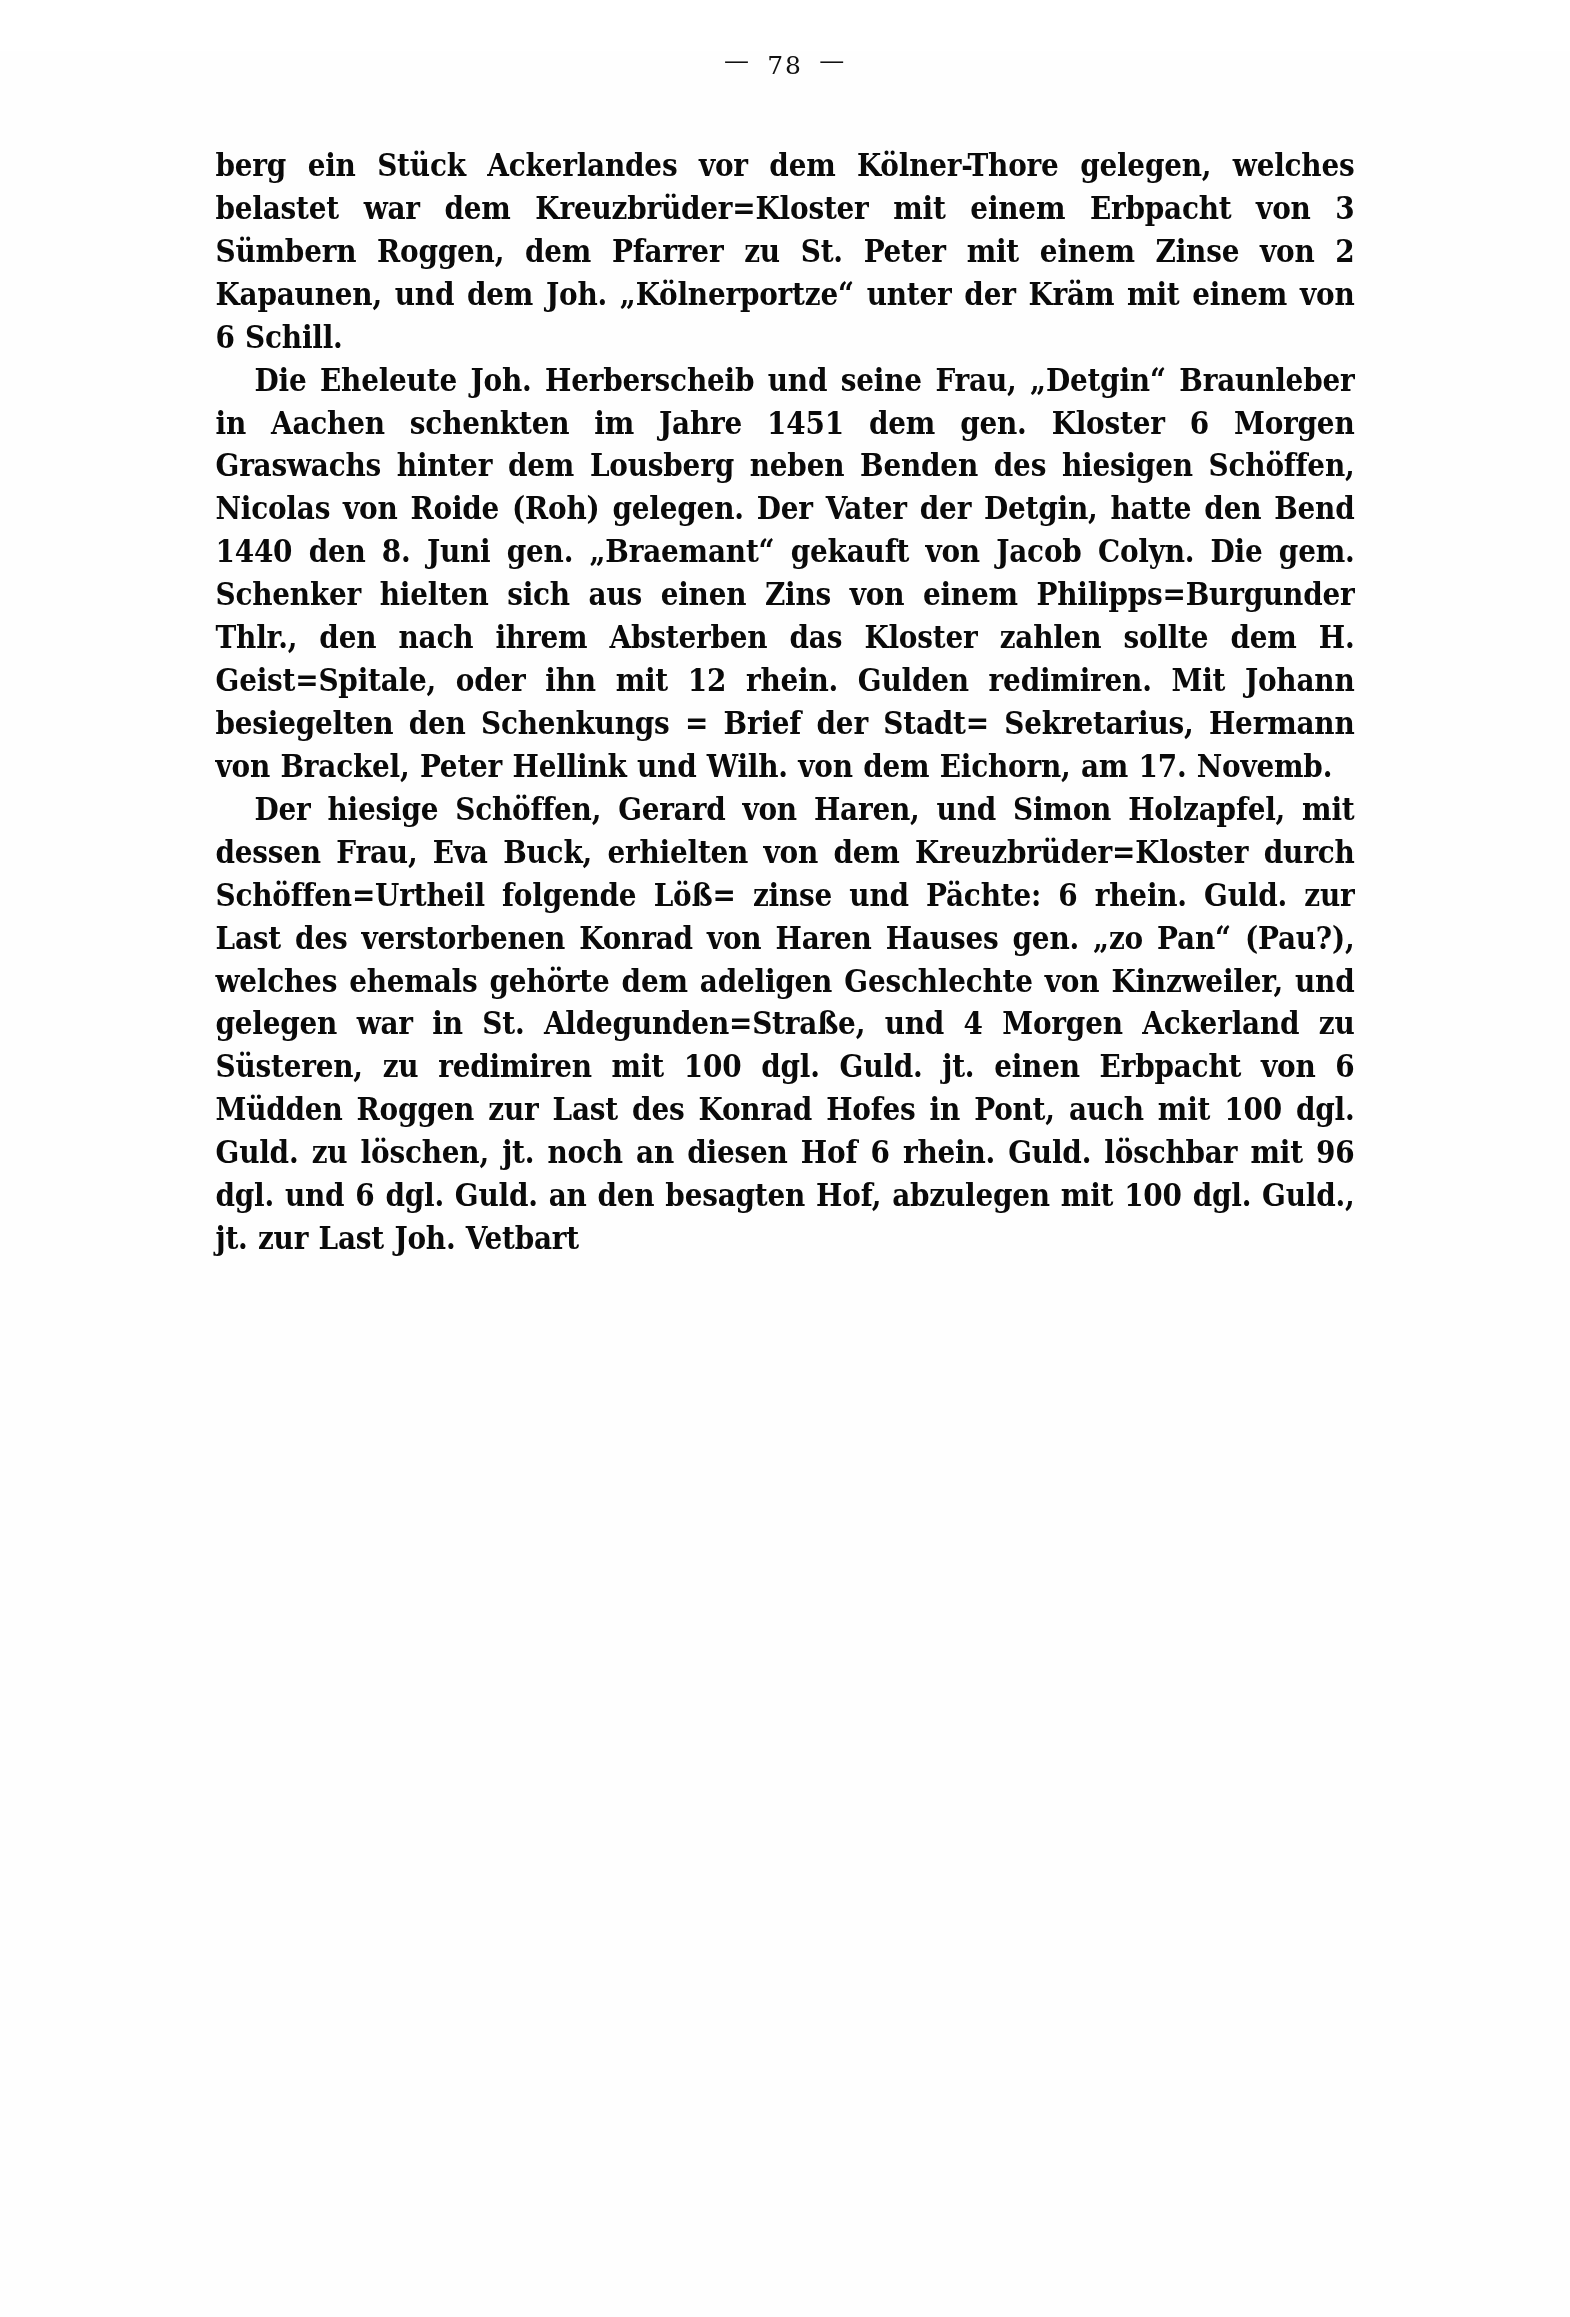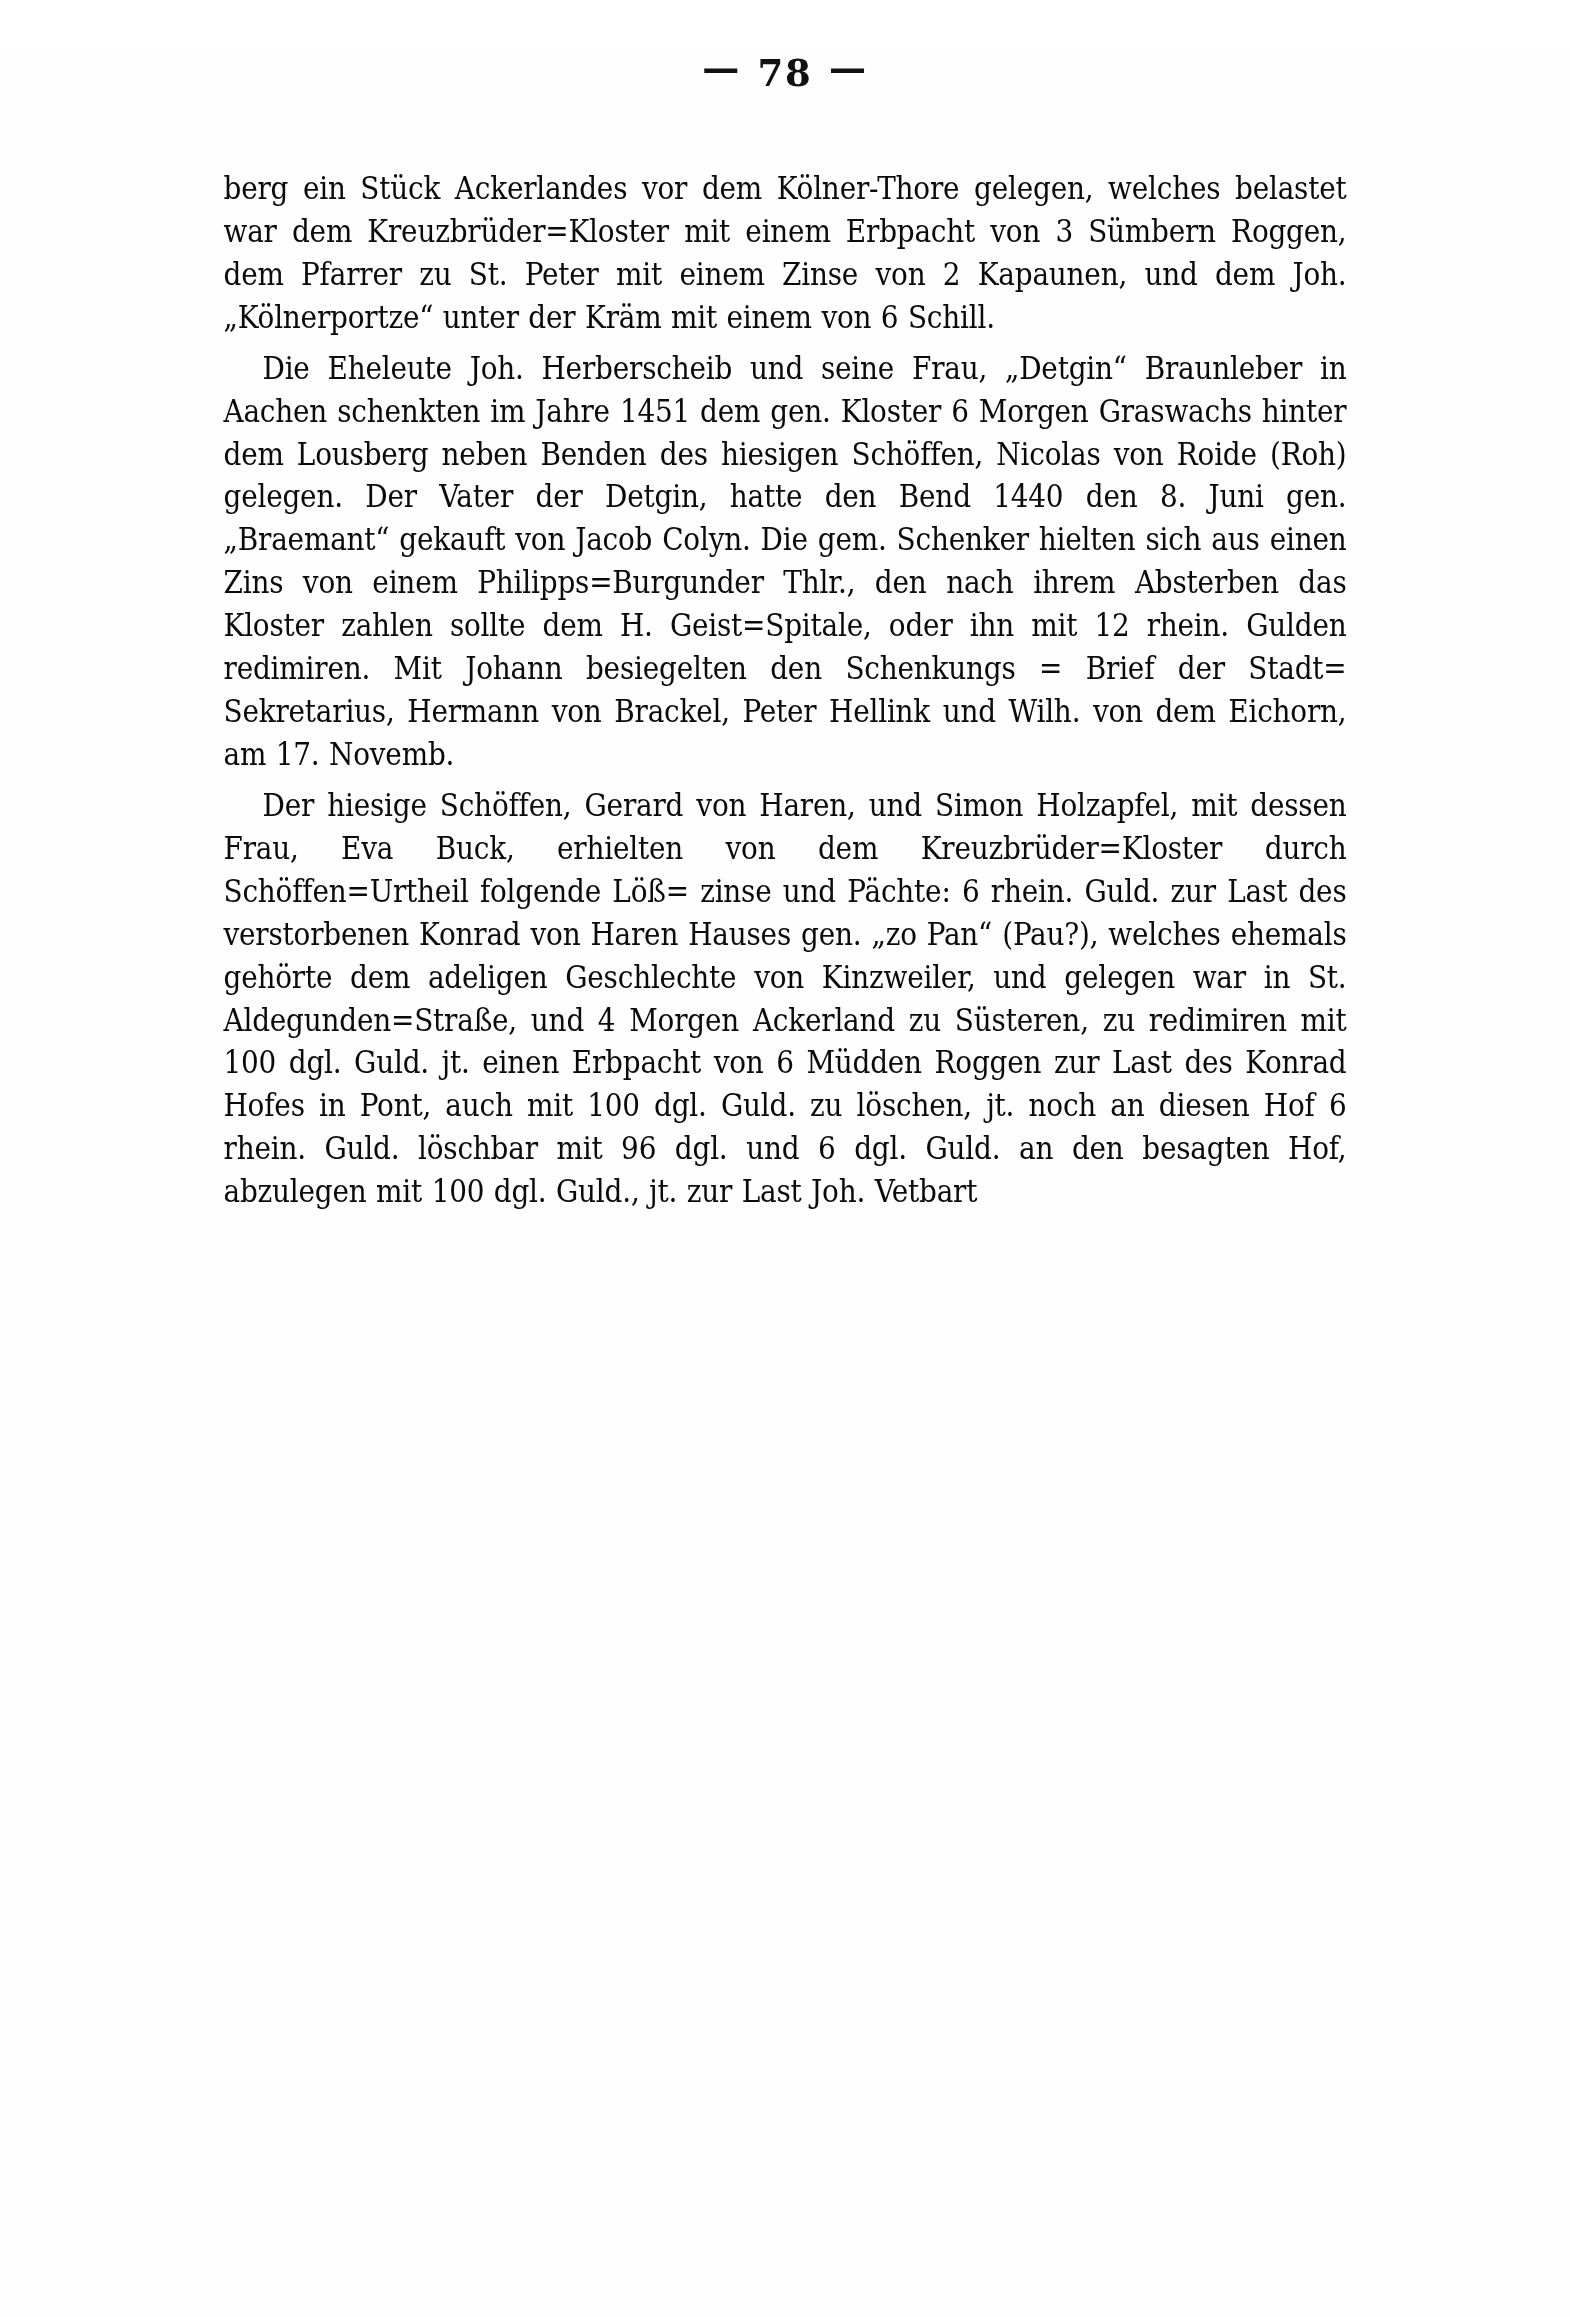--- a/index.html
+++ b/index.html
@@ -19,45 +19,45 @@
     height: 2318px;
     box-sizing: border-box;
     padding: 0;
     position: relative;
     background: #fefefe;
   }
   .page-header {
     text-align: center;
     margin-top: 51px;
     font-family: "DejaVu Serif", serif;
-    font-size: 37px;
+    font-size: 25px;
     letter-spacing: 1.8px;
     color: #111111;
-    font-weight: 700;
+    font-weight: 400;
   }
   .page-header .dash {
     display: inline-block;
     margin: 0 16.5px;
     position: relative;
     top: -5.5px;
   }
   .text-block {
     margin: 0 auto;
     width: 1139px;
     padding-top: 64px;
     color: #080808;
   }
   p.para {
-    margin: 8px;
+    margin: 0;
     font-family: "DejaVu Serif", serif;
     font-size: 31px;
     line-height: 1.385;
     text-align: justify;
     text-justify: inter-word;
-    font-weight: 400;
+    font-weight: 700;
     letter-spacing: -0.2px;
     word-spacing: 0.9px;
     color: #0a0a0a;
     -webkit-font-smoothing: none;
   }
   p.para + p.para {
     text-indent: 39px;
   }
   
   .fraktur {

